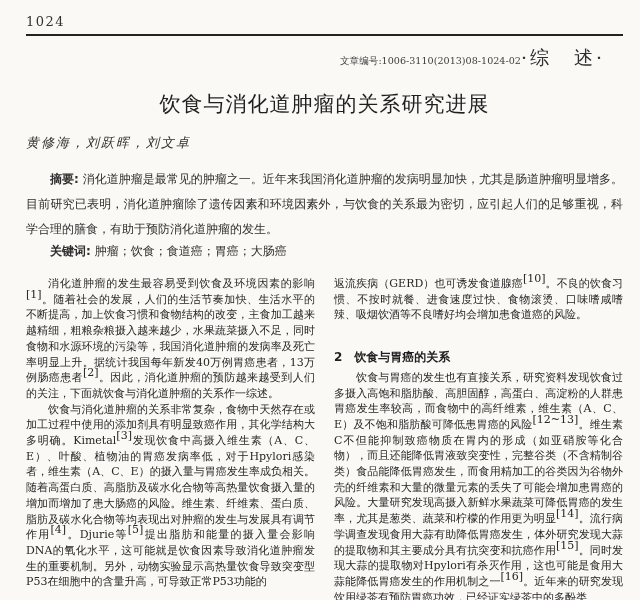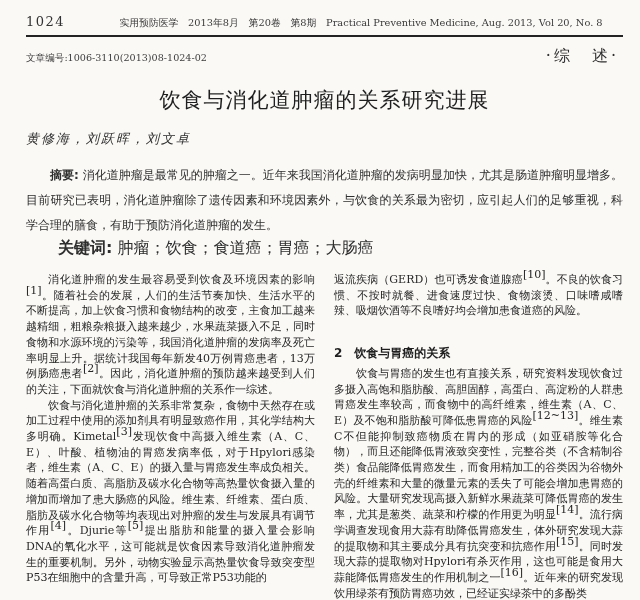--- a/index.html
+++ b/index.html
@@ -10,37 +10,37 @@
   }
   .page{padding:14px 17px 0 26px;position:relative}
 
   
   .page-header{display:flex;align-items:baseline}
   .page-num{font-size:13px;letter-spacing:1.5px;color:#333;flex:0 0 auto;margin-right:34px}
   .journal-line{flex:1;text-align:center;font-size:9.8px;color:#3a3a3a;white-space:nowrap}
   .header-rule{height:2px;background:#232323;margin-top:5px}
 
   
-  .meta-row{display:flex;justify-content:space-between;align-items:baseline;margin-top:9px}
+  .meta-row{display:flex;justify-content:flex-end;align-items:baseline;margin-top:9px}
   .article-id{font-size:9.6px;color:#3c3c3c}
-  .column-tag{font-size:16px;letter-spacing:3px;color:#2f2f2f;margin-right:4px}
+  .column-tag{font-size:19px;letter-spacing:3px;color:#2f2f2f;margin-right:18px}
 
   .title{
     text-align:center;margin:19px 0 0;letter-spacing:1px;
     font-family:"DejaVu Sans","Liberation Sans",sans-serif;
     font-weight:normal;font-size:21px;color:#1f1f1f;
   }
   .authors{
     margin-top:16px;font-size:13px;letter-spacing:2px;
     font-style:italic;color:#2e2e2e;
   }
 
   .abstract{margin-top:15px;font-size:12px;line-height:25px;text-align:justify;text-indent:2em;color:#2e2e2e}
   .lbl{font-family:"DejaVu Sans","Liberation Sans",sans-serif;font-weight:bold;font-style:normal}
-  .keywords{font-size:16px;line-height:19px;text-indent:2em;color:#2e2e2e}
+  .keywords{font-size:12px;line-height:19px;text-indent:2em;color:#2e2e2e}
   .pub-meta{font-size:10.3px;margin-top:4px;text-indent:2em;color:#3a3a3a}
   .pub-meta .pm{margin-right:30px;white-space:nowrap}
 
   
   .body-cols{display:flex;gap:19px;margin-top:15px}
   .col{flex:1;min-width:0;font-size:11px;line-height:15.7px;text-align:justify;color:#262626}
   .para{text-indent:2em;margin:0}
   .para.noindent{text-indent:0}
   .sec-heading{
     font-family:"DejaVu Sans","Liberation Sans",sans-serif;
@@ -48,21 +48,20 @@
   }
   sup{font-size:11px;line-height:0}
 </style>
 </head>
 <body>
 
 <div class="page">
 
   <div class="page-header">
     <span class="page-num">1024</span>
-    <span class="journal-line">实用预防医学　2013年8月　第20卷　第8期　Practical Preventive Medicine, Aug. 2013, Vol 20, No. 8</span>
   </div>
   <div class="header-rule"></div>
 
   <div class="meta-row">
     <span class="article-id"><span>文章编号:</span><span>1006-3110(2013)08-1024-02</span></span>
     <span class="column-tag">·综　述·</span>
   </div>
 
   <h1 class="title">饮食与消化道肿瘤的关系研究进展</h1>
 

